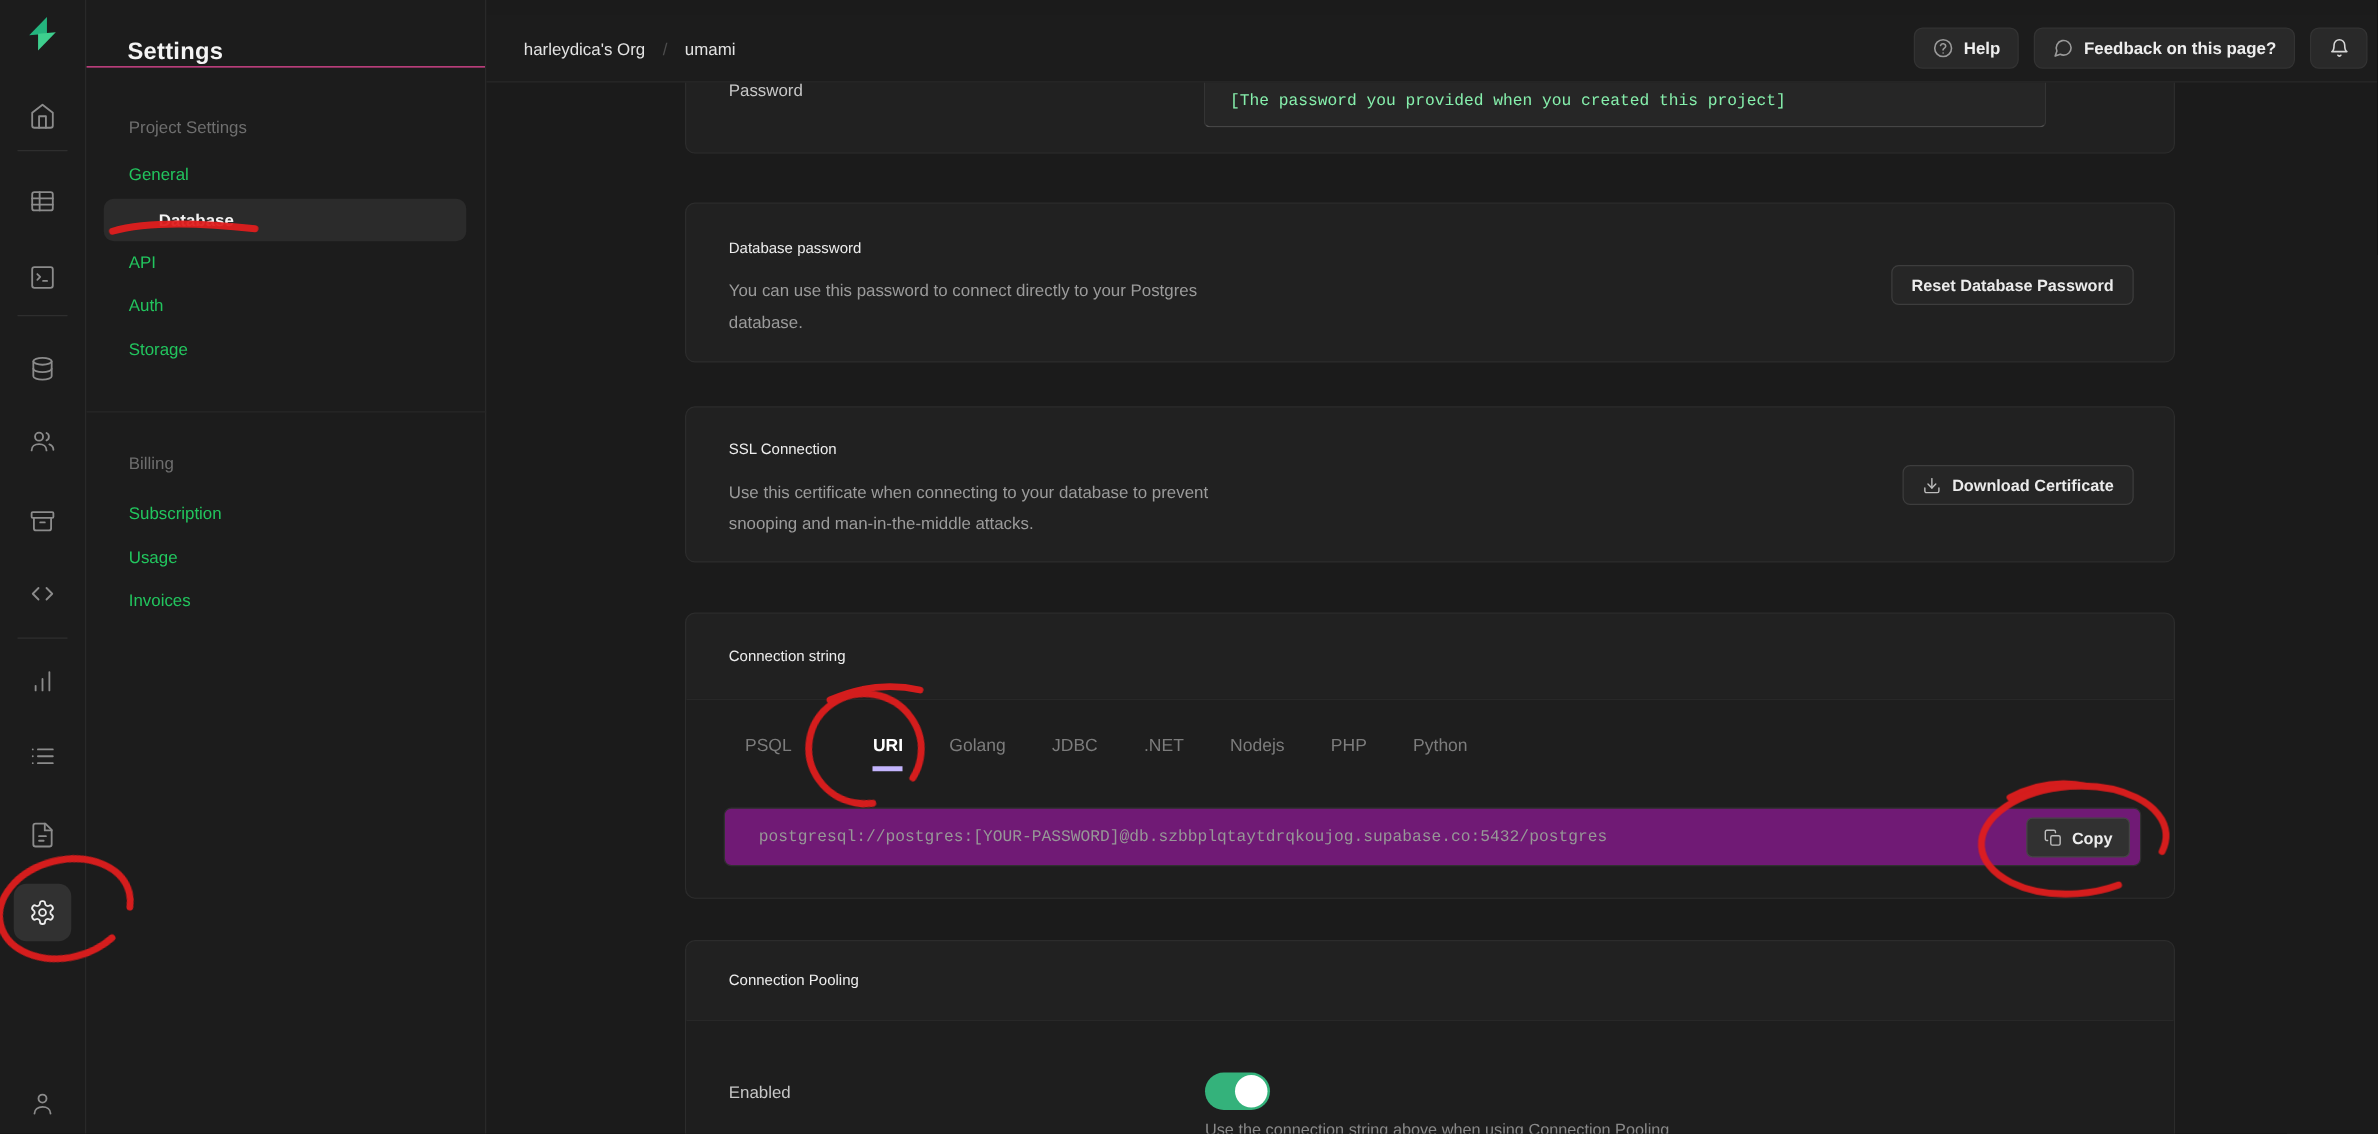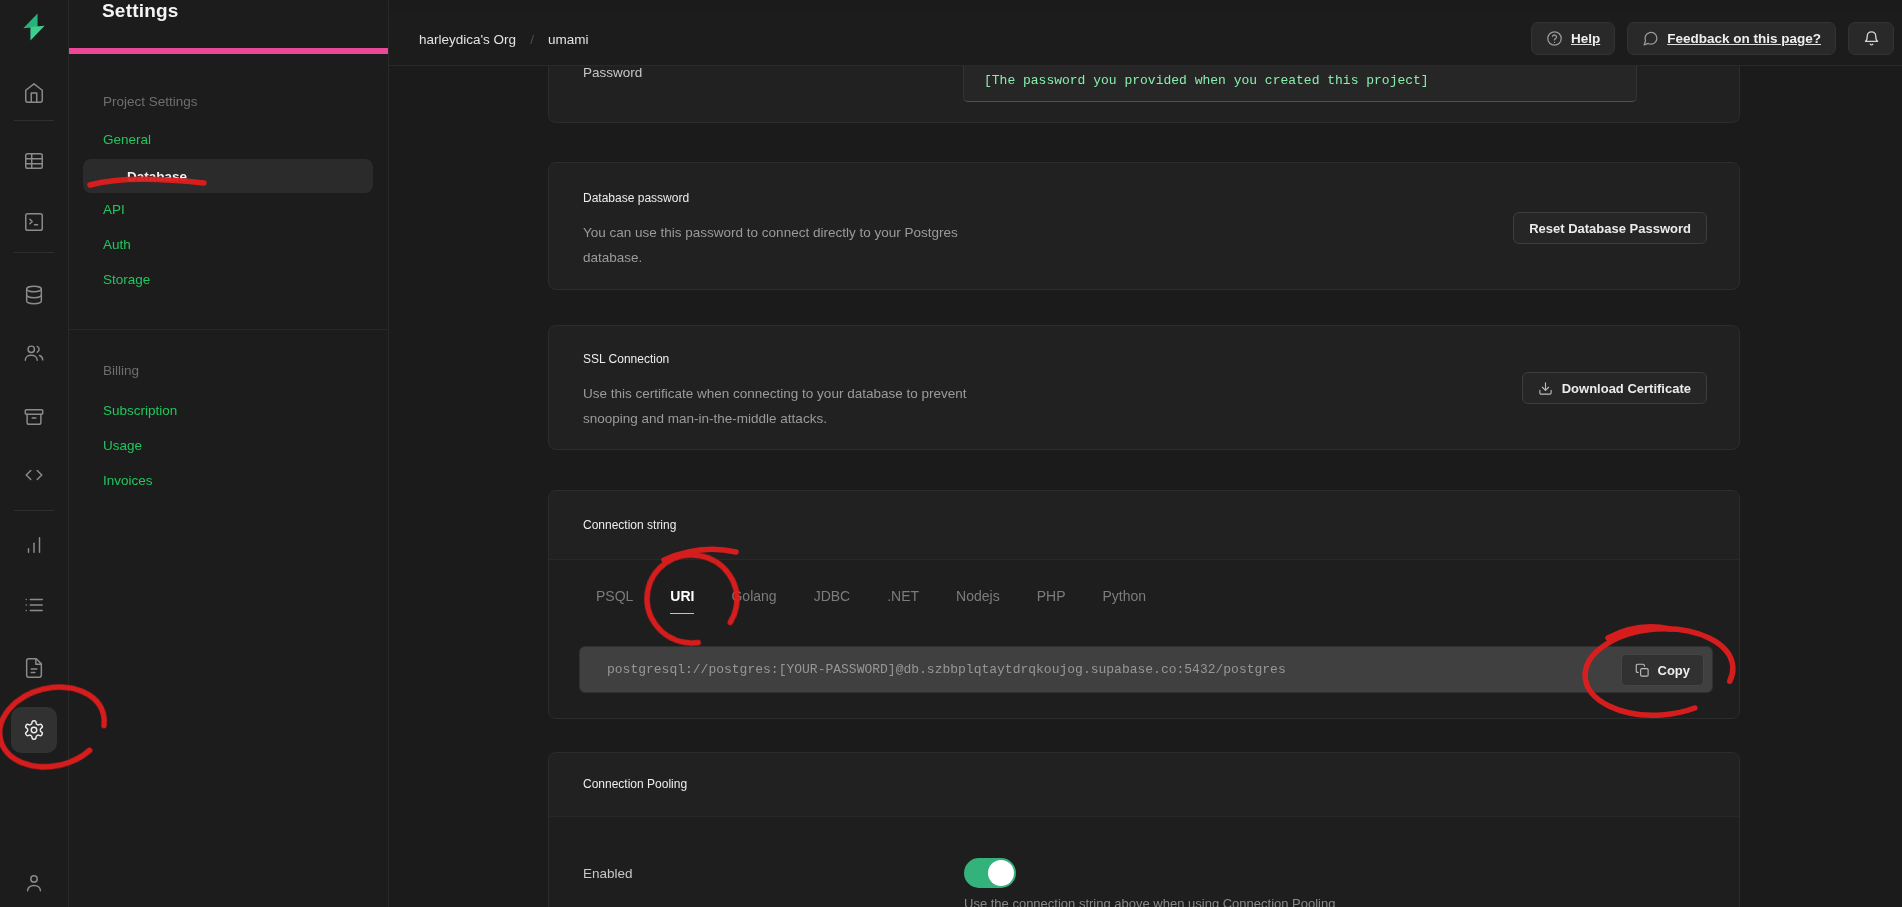--- a/index.html
+++ b/index.html
@@ -15,37 +15,37 @@
           display:flex; align-items:center; justify-content:center; }
   .rail-btn { position:absolute; left:11px; width:46px; height:46px;
           display:flex; align-items:center; justify-content:center;
           color:#8b8b8b; border-radius:10px; cursor:pointer; }
   .rail-btn svg { width:22px; height:22px; }
   .rail-btn.active { background:#313131; color:#ececec; }
   .rail-div { position:absolute; left:14px; width:40px; height:1px; background:#2e2e2e; }
   
   .sidebar { position:absolute; left:69px; top:0; width:320px; height:907px;
           background:#1c1c1c; border-right:1px solid #292929; z-index:26; }
-  .sidebar-header { height:54px; border-bottom:6px solid #ec4899;
-          display:flex; align-items:flex-start; padding-left:33px; }
+  .sidebar-header { height:54px; border-bottom:1px solid #ec4899;
+          display:flex; align-items:flex-end; padding-left:33px; }
   .sidebar-title { font-size:19px; font-weight:700; color:#f4f4f4; letter-spacing:.2px; }
   .side-heading { position:absolute; left:34px; font-size:13.5px; color:#6e6e6e; }
   .side-item { position:absolute; left:34px; font-size:13.5px; color:#22c55e; cursor:pointer; }
   .side-pill { position:absolute; left:14px; width:290px; height:34px; background:#2b2b2b;
           border-radius:8px; display:flex; align-items:center; padding-left:20px; cursor:pointer; }
   .side-pill .lbl { font-size:13.5px; font-weight:700; color:#f2f2f2;padding-left:24px; }
   .side-div { position:absolute; left:0; width:320px; height:1px; background:#272727; }
   
   .topbar { position:absolute; left:389px; top:12px; width:1513px; height:54px;
           background:#1c1c1c; border-bottom:1px solid #292929; z-index:25; }
   .breadcrumb { position:absolute; left:30px; top:0; height:54px; display:flex;
           align-items:center; gap:14px; font-size:13.5px; }
   .crumb { color:#e3e3e3; cursor:pointer; }
   .crumb-sep { color:#4d4d4d; }
-  .topbar-actions { position:absolute; right:8px; top:10px; display:flex; gap:12px; align-items:center;text-decoration:underline; }
+  .topbar-actions { position:absolute; right:8px; top:10px; display:flex; gap:12px; align-items:center; }
   .tb-btn { display:inline-flex; align-items:center; gap:8px; height:33px; padding:0 14px;
           background:#292929; border:1px solid #333; border-radius:7px;
           color:#eee; font-size:13.5px; font-weight:700; cursor:pointer; }
   .tb-btn svg { width:17px; height:17px; color:#9a9a9a; }
   .tb-icon-btn { width:46px; justify-content:center; padding:0; }
   .tb-icon-btn svg { color:#d6d6d6; }
   
   .card { position:absolute; left:548px; width:1192px; background:#212121;
           border:1px solid #2c2c2c; border-radius:8px; }
   .card-title { position:absolute; left:34px; font-size:12px; font-weight:500; color:#ededed; }
@@ -60,23 +60,23 @@
   .card1 { top:55px; height:68px; border-top:none; border-radius:0 0 8px 8px; }
   .field-label { position:absolute; left:34px; top:10px; font-size:13.5px; color:#c7c7c7; }
   .pw-input { position:absolute; left:414px; top:3px; width:674px; height:44px;
           background:#262626; border:1px solid #343434; border-bottom:1px solid #515151;
           border-radius:5px; color:#86efac; font-size:13px; padding:0 20px; outline:none; }
   
   .card-body { position:absolute; left:0; right:0; bottom:0; background:#1e1e1e;
           border-top:1px solid #282828; border-radius:0 0 8px 8px; }
   .tabs { position:absolute; left:47px; top:97px; display:flex; gap:37px; z-index:2; }
   .tab { font-size:14px; color:#7c7c7c; padding-bottom:9px; cursor:pointer; }
-  .tab.active { color:#fff; font-weight:700; border-bottom:1px solid #c4b5fd; }
+  .tab.active { color:#fff; font-weight:700; border-bottom:4px solid #c4b5fd;margin-left:28px; }
   .conn-row { position:absolute; left:30px; top:155px; width:1134px; height:47px;
-          background:#404040; border:1px solid #303030; border-radius:6px; z-index:2; }
+          background:#701a75; border:1px solid #303030; border-radius:6px; z-index:2; }
   .conn-input { position:absolute; left:0; top:0; width:1040px; height:45px; background:transparent;
           border:none; outline:none; color:#979797; font-size:13px; padding:0 27px; }
   .copy-btn { position:absolute; right:8px; top:7px; height:32px; display:inline-flex;
           align-items:center; gap:8px; padding:0 13px; background:#313131;
           border:1px solid #454545; border-radius:5px; color:#ededed; font-size:13px;
           font-weight:700; cursor:pointer; }
   .copy-btn svg { width:15px; height:15px; color:#bdbdbd; }
   
   .toggle { position:absolute; left:415px; top:105px; width:52px; height:30px;
           border-radius:15px; background:#34b27b; cursor:pointer; z-index:2; }

